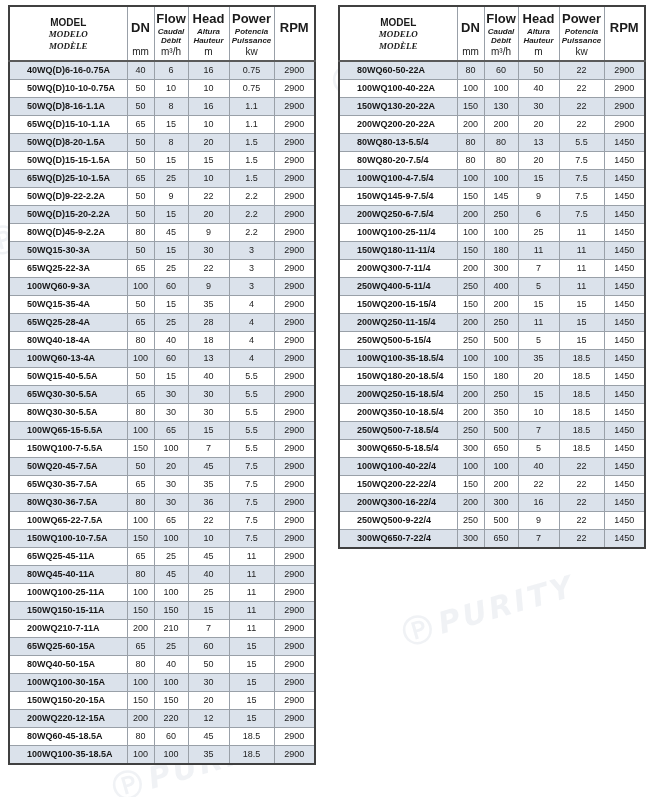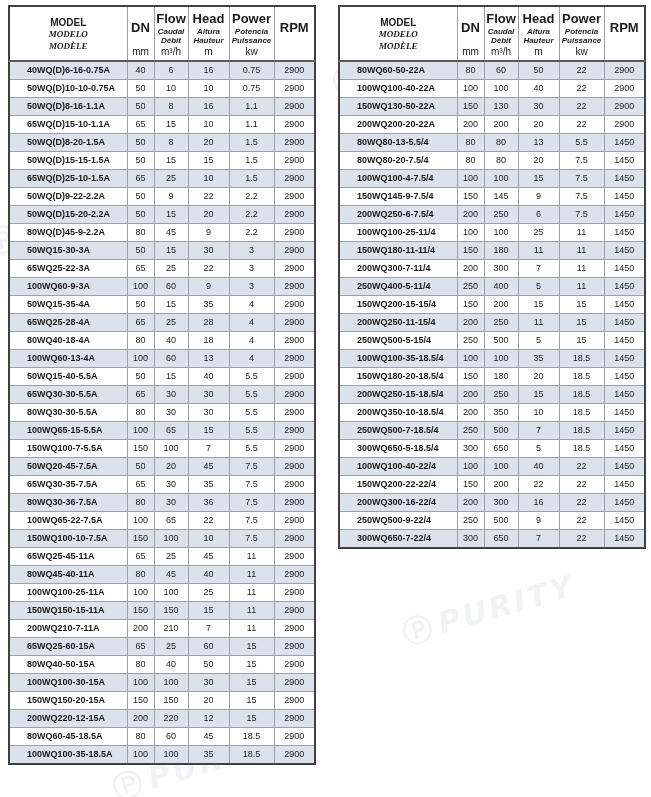--- a/index.html
+++ b/index.html
@@ -557,21 +557,21 @@
         </tr>
         <tr>
           <td class="model">100WQ100-40-22A</td>
           <td>100</td>
           <td>100</td>
           <td>40</td>
           <td>22</td>
           <td>2900</td>
         </tr>
         <tr>
-          <td class="model">150WQ130-50-22A</td>
+          <td class="model">150WQ130-20-22A</td>
           <td>150</td>
           <td>130</td>
           <td>30</td>
           <td>22</td>
           <td>2900</td>
         </tr>
         <tr>
           <td class="model">200WQ200-20-22A</td>
           <td>200</td>
           <td>200</td>

